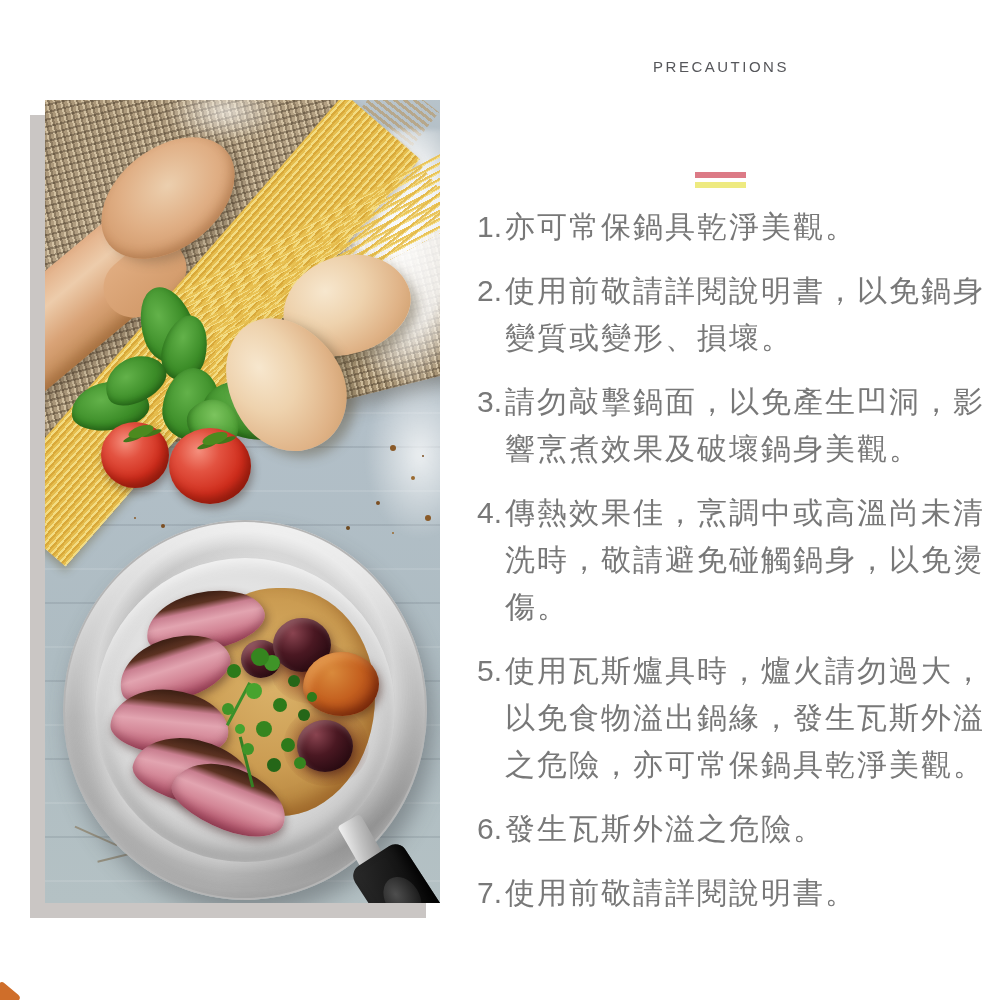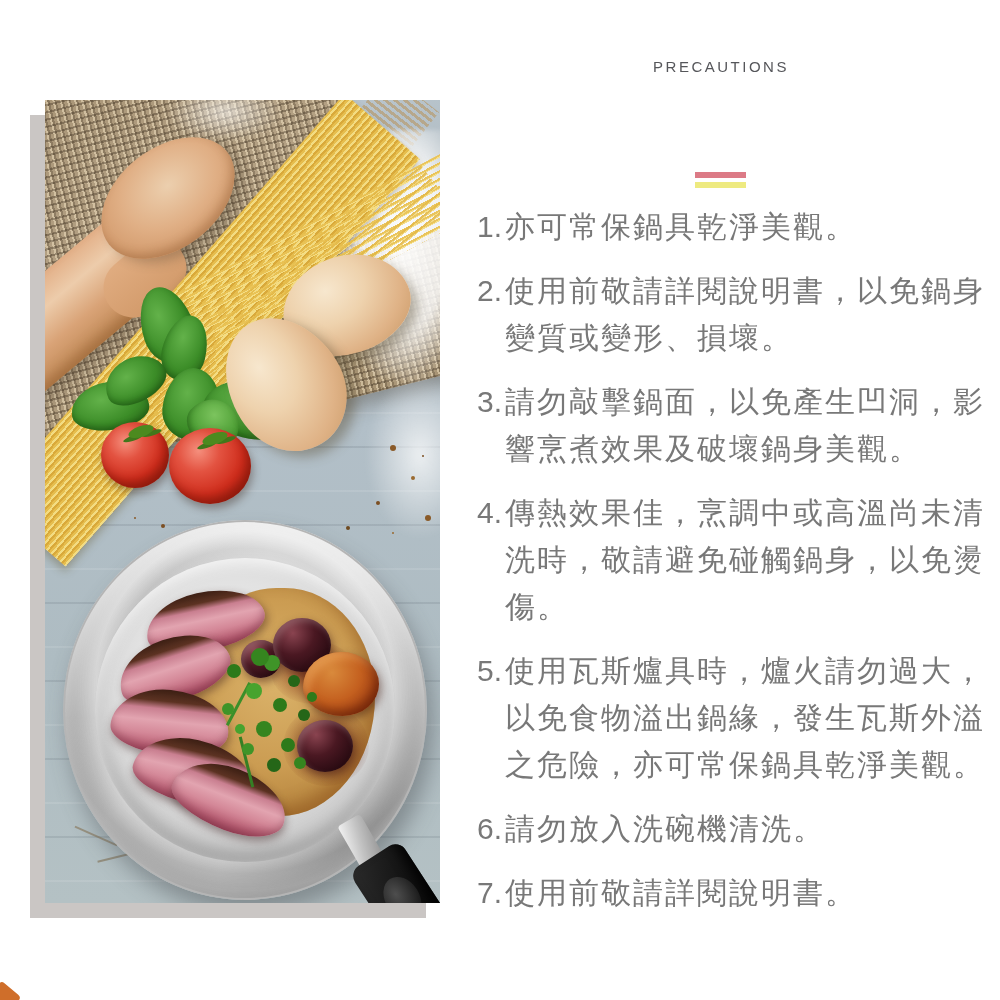--- a/index.html
+++ b/index.html
@@ -254,21 +254,21 @@
       <li>
         <span class="num">4.</span>
         <span class="txt">傳熱效果佳，烹調中或高溫尚未清洗時，敬請避免碰觸鍋身，以免燙傷。</span>
       </li>
       <li>
         <span class="num">5.</span>
         <span class="txt">使用瓦斯爐具時，爐火請勿過大，以免食物溢出鍋緣，發生瓦斯外溢之危險，亦可常保鍋具乾淨美觀。</span>
       </li>
       <li>
         <span class="num">6.</span>
-        <span class="txt">請勿放入洗碗機清洗。</span>
+        <span class="txt">發生瓦斯外溢之危險。</span>
       </li>
       <li>
         <span class="num">7.</span>
         <span class="txt">使用前敬請詳閱說明書。</span>
       </li>
     </ol>
   </div>
 
   <div class="corner-orange"></div>
 </div>

